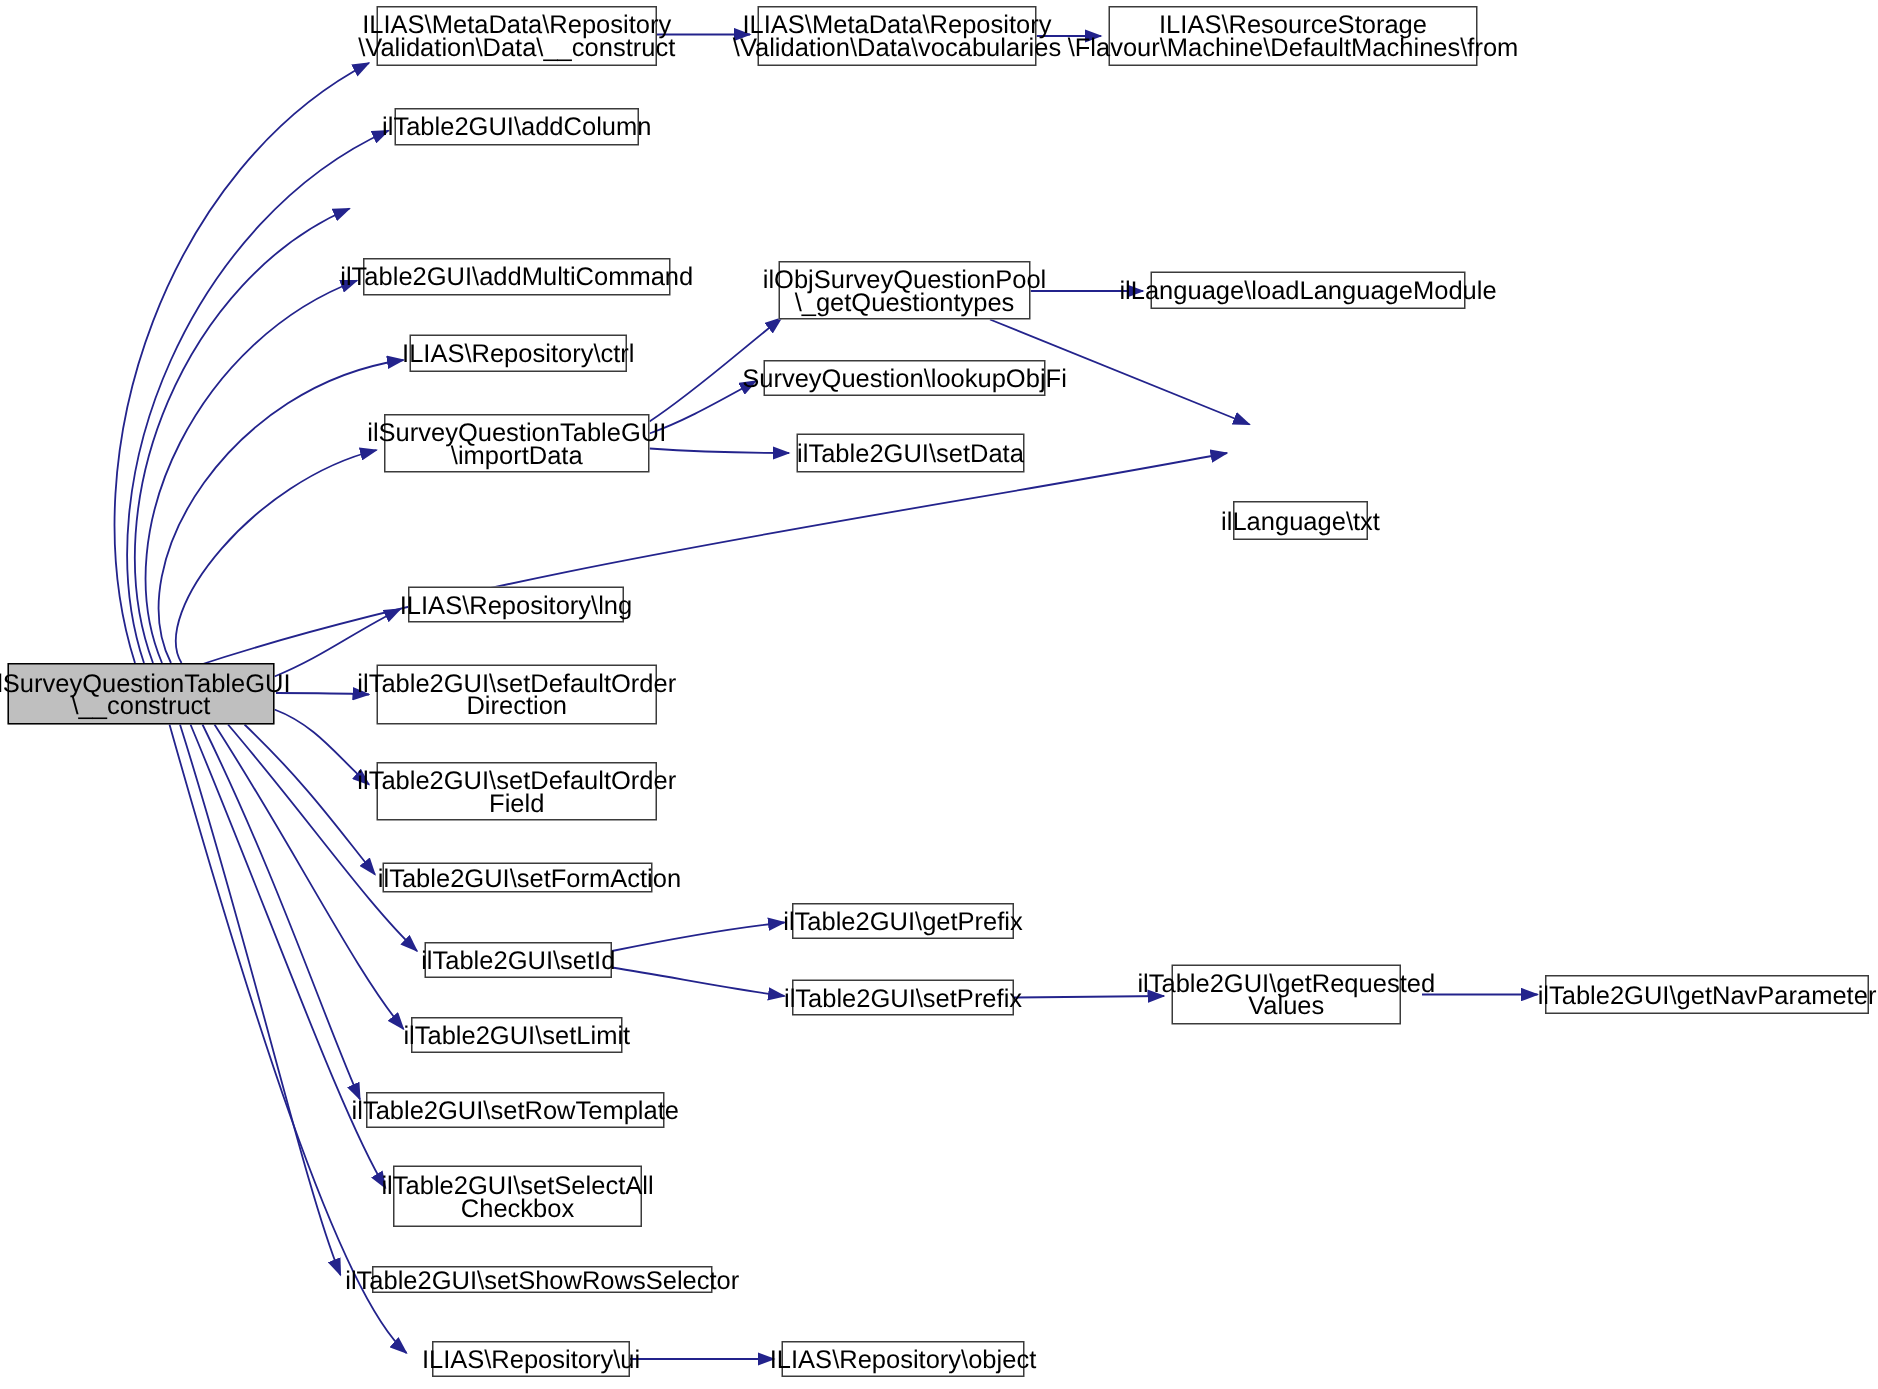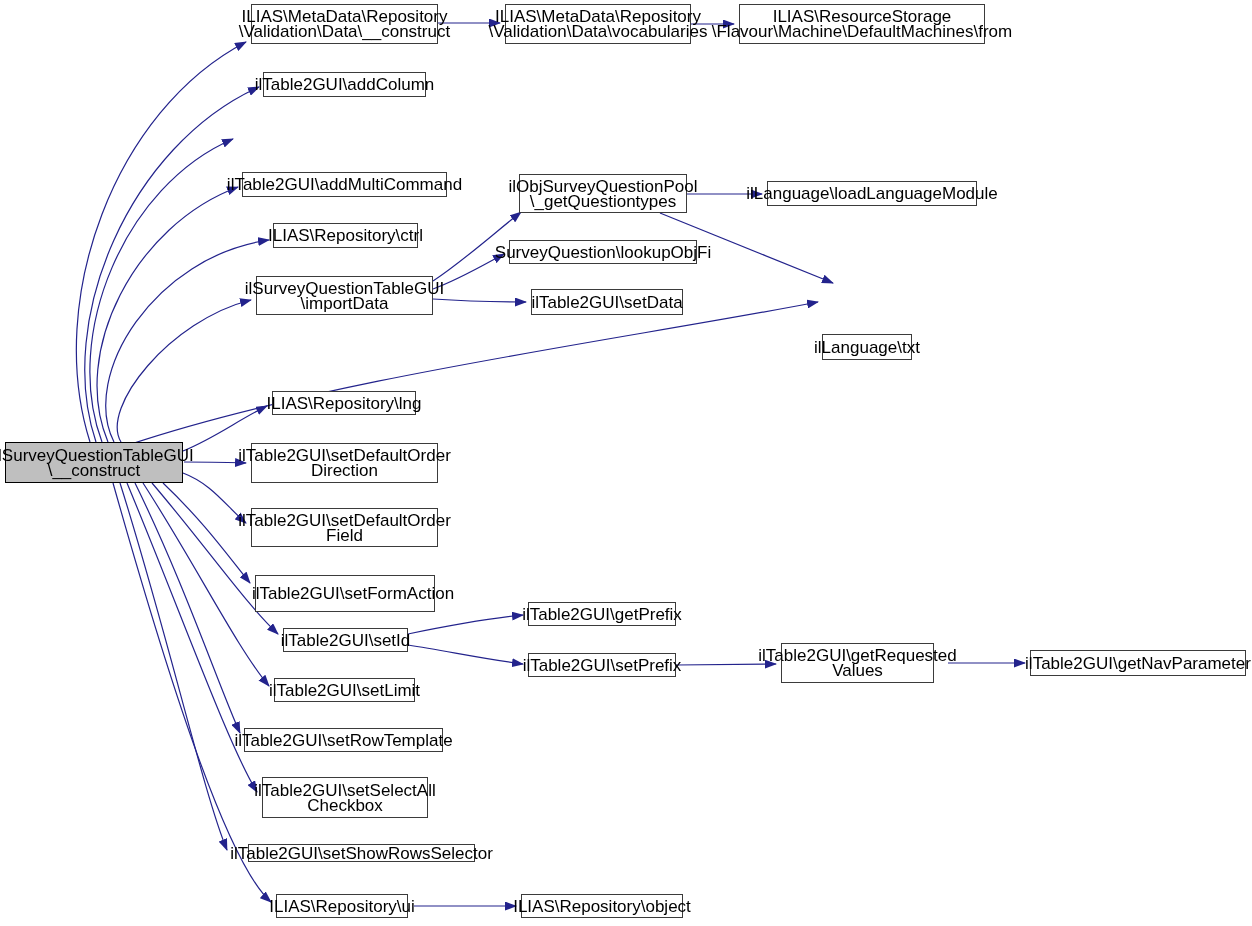--- a/index.html
+++ b/index.html
@@ -106,30 +106,30 @@
   <div class="node" style="left:256px; top:276px; width:177px; height:39px;">ilSurveyQuestionTableGUI
 \importData</div>
   <div class="node" style="left:531px; top:289px; width:152px; height:26px;">ilTable2GUI\setData</div>
   <div class="node" style="left:822px; top:286px; width:90px; height:26px;margin-top:48px;">ilLanguage\txt</div>
 
   <div class="node" style="left:272px; top:391px; width:144px; height:24px;">ILIAS\Repository\lng</div>
   <div class="node" style="left:251px; top:443px; width:187px; height:40px;">ilTable2GUI\setDefaultOrder
 Direction</div>
   <div class="node" style="left:251px; top:508px; width:187px; height:39px;">ilTable2GUI\setDefaultOrder
 Field</div>
-  <div class="node" style="left:255px; top:575px; width:180px; height:37px;padding-left:20px;">ilTable2GUI\setFormAction</div>
+  <div class="node" style="left:255px; top:575px; width:180px; height:20px;padding-left:20px;">ilTable2GUI\setFormAction</div>
   <div class="node" style="left:283px; top:628px; width:125px; height:24px;">ilTable2GUI\setId</div>
 
   <div class="node" style="left:528px; top:602px; width:148px; height:24px;">ilTable2GUI\getPrefix</div>
   <div class="node" style="left:528px; top:653px; width:148px; height:24px;">ilTable2GUI\setPrefix</div>
   <div class="node" style="left:781px; top:643px; width:153px; height:40px;">ilTable2GUI\getRequested
 Values</div>
   <div class="node" style="left:1030px; top:650px; width:216px; height:26px;">ilTable2GUI\getNavParameter</div>
 
   <div class="node" style="left:274px; top:678px; width:141px; height:24px;">ilTable2GUI\setLimit</div>
   <div class="node" style="left:244px; top:728px; width:199px; height:24px;">ilTable2GUI\setRowTemplate</div>
   <div class="node" style="left:262px; top:777px; width:166px; height:41px;">ilTable2GUI\setSelectAll
 Checkbox</div>
   <div class="node" style="left:248px; top:844px; width:227px; height:18px;">ilTable2GUI\setShowRowsSelector</div>
-  <div class="node" style="left:276px; top:894px; width:132px; height:24px;">ILIAS\Repository\ui</div>
+  <div class="node" style="left:288px; top:894px; width:132px; height:24px;">ILIAS\Repository\ui</div>
   <div class="node" style="left:521px; top:894px; width:162px; height:24px;">ILIAS\Repository\object</div>
 
 </div>
 
 </body></html>

